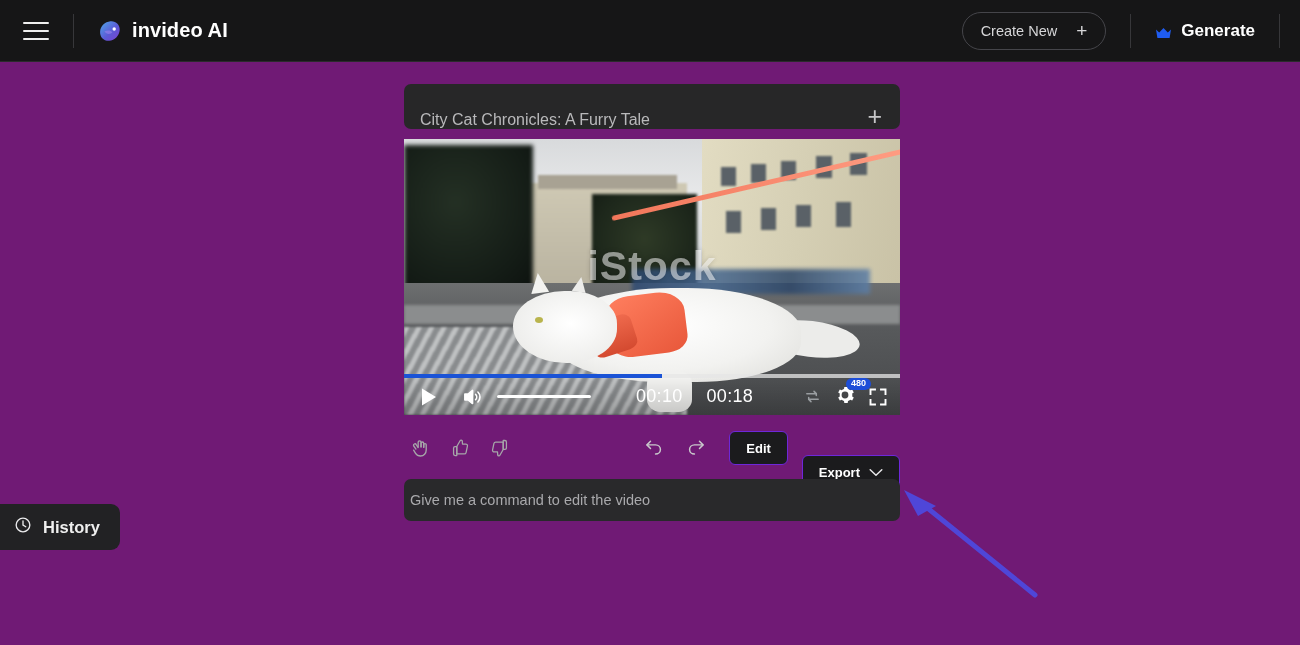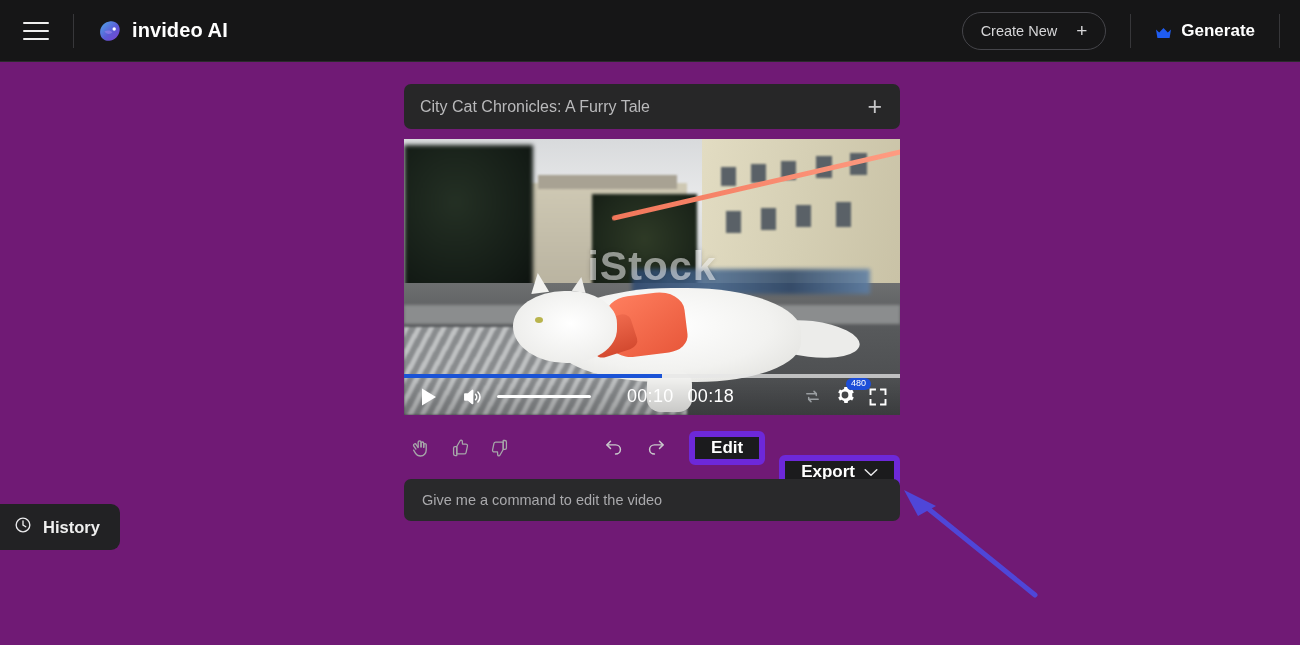--- a/index.html
+++ b/index.html
@@ -55,21 +55,21 @@
   }
   .side-pill .lbl { font-size: 16.5px; font-weight: bold; color: #efefef; }
   #pill-regen { top: 421px; }
   #pill-hist  { top: 504px; }
 
   
   .center { position: absolute; left: 404px; top: 84px; width: 496px; }
 
   .title-bar {
     height: 45px; background: #272728; border-radius: 7px;
-    display: flex; align-items: center; padding: 0 16px;
+    display: flex; align-items: flex-end; padding: 0 16px;
     cursor: text;
   }
   .title-text { flex: 1; font-size: 16px; color: #b9b9bb; }
   .title-plus { font-size: 25px; color: #c6c6c8; font-weight: 300; line-height: 1; cursor: pointer; margin-right: 2px; }
 
   .watermark-note {
     text-align: center; font-size: 13.5px; color: #8d8d90;
     margin-top: 15px;
   }
 
@@ -147,42 +147,42 @@
     display: flex; align-items: center; padding: 0 12px;
     background: linear-gradient(rgba(0,0,0,0) 0%, rgba(0,0,0,0.18) 100%);
   }
   .ctl { cursor: pointer; display: flex; align-items: center; }
   .vol-slider { width: 94px; height: 3px; background: #ffffff; border-radius: 2px; margin-left: 12px; cursor: pointer; }
   .time { font-size: 18px; color: #ffffff; font-weight: 500; letter-spacing: .3px; }
   .ctl-right { margin-left: auto; display: flex; align-items: center; gap: 13px; }
   .gear-wrap { position: relative; display: flex; align-items: center; cursor: pointer; }
   .q-badge {
     position: absolute; left: 11px; top: -7px;
-    background: #1d4ed8; color: #fff; font-size: 9px; font-weight: normal;
+    background: #1d4ed8; color: #fff; font-size: 9px; font-weight: bold;
     border-radius: 8px; padding: 1px 5px 2px; line-height: 1;
   }
 
   
   .action-row { display: flex; align-items: center; margin-top: 16px; height: 34px; }
   .fb-group { display: flex; align-items: center; gap: 18px; margin-left: 4px; }
   .icon-btn { cursor: pointer; display: flex; align-items: center; justify-content: center; }
   .ur-group { margin-left: auto; display: flex; align-items: center; gap: 20px; margin-right: 22px; }
   .btn-outline {
-    height: 34px; padding: 0 16px; border: 6px solid #6d28d9; border-radius: 6px;
-    background: #1b1b1d; color: #ffffff; font-size: 17px; font-weight: bold;
+    height: 34px; padding: 0 16px; border: 1px solid #6d28d9; border-radius: 6px;
+    background: #1b1b1d; color: #ffffff; font-size: 13px; font-weight: bold;
     display: flex; align-items: center; gap: 9px; cursor: pointer;
     font-family: "Liberation Sans", sans-serif;
   }
   #export-button { margin-left: 14px; margin-top: 48px; }
 
   
   .prompt-row { display: flex; margin-top: 14px; height: 42px; border-radius: 7px; overflow: hidden; }
   .prompt-input {
     flex: 1; background: #29292b; border: none; outline: none;
-    color: #a9a9ac; font-size: 14.5px; padding: 0 18px;
+    color: #a9a9ac; font-size: 14.5px; padding: 0 6px;
     font-family: "Liberation Sans", sans-serif;
   }
   .prompt-input::placeholder { color: #a9a9ac; }
   .generate-btn {
     width: 188px; background: #1344ba; border: none; cursor: pointer;
     color: #ffffff; font-size: 18px; display: flex; align-items: center; justify-content: center; gap: 9px;
     font-family: "Liberation Sans", sans-serif;
   }
 
   
@@ -304,22 +304,22 @@
             </svg>
         </div>
         <div class="ctl" style="margin-left:22px">
           <svg width="23" height="20" viewBox="0 0 24 20" fill="none" stroke="#fff" stroke-width="1.7" stroke-linejoin="round">
             <path d="M3 7h3.4L11 3.2v13.6L6.4 13H3z" fill="#fff"></path>
             <path d="M14.2 7.2a4 4 0 0 1 0 5.6" stroke-linecap="round"></path>
             <path d="M16.6 4.8a7.3 7.3 0 0 1 0 10.4" stroke-linecap="round"></path>
           </svg>
         </div>
         <div class="vol-slider" id="vol-slider"></div>
-        <div class="time" style="margin-left:36px">00:10</div>
-        <div class="time" style="margin-left:14px">00:18</div>
+        <div class="time" style="margin-left:45px">00:10</div>
+        <div class="time" style="margin-left:24px">00:18</div>
 
         <div class="ctl-right">
           <div class="ctl">
             <svg width="19" height="19" viewBox="0 0 20 20" fill="none" stroke="#9a9ea1" stroke-width="1.6" stroke-linecap="round" stroke-linejoin="round">
               <path d="M4 7h10l-2.4-2.4M16 13H6l2.4 2.4"></path>
               <path d="M14 7v2M6 13v-2"></path>
             </svg>
           </div>
           <div class="gear-wrap">
             <span>

